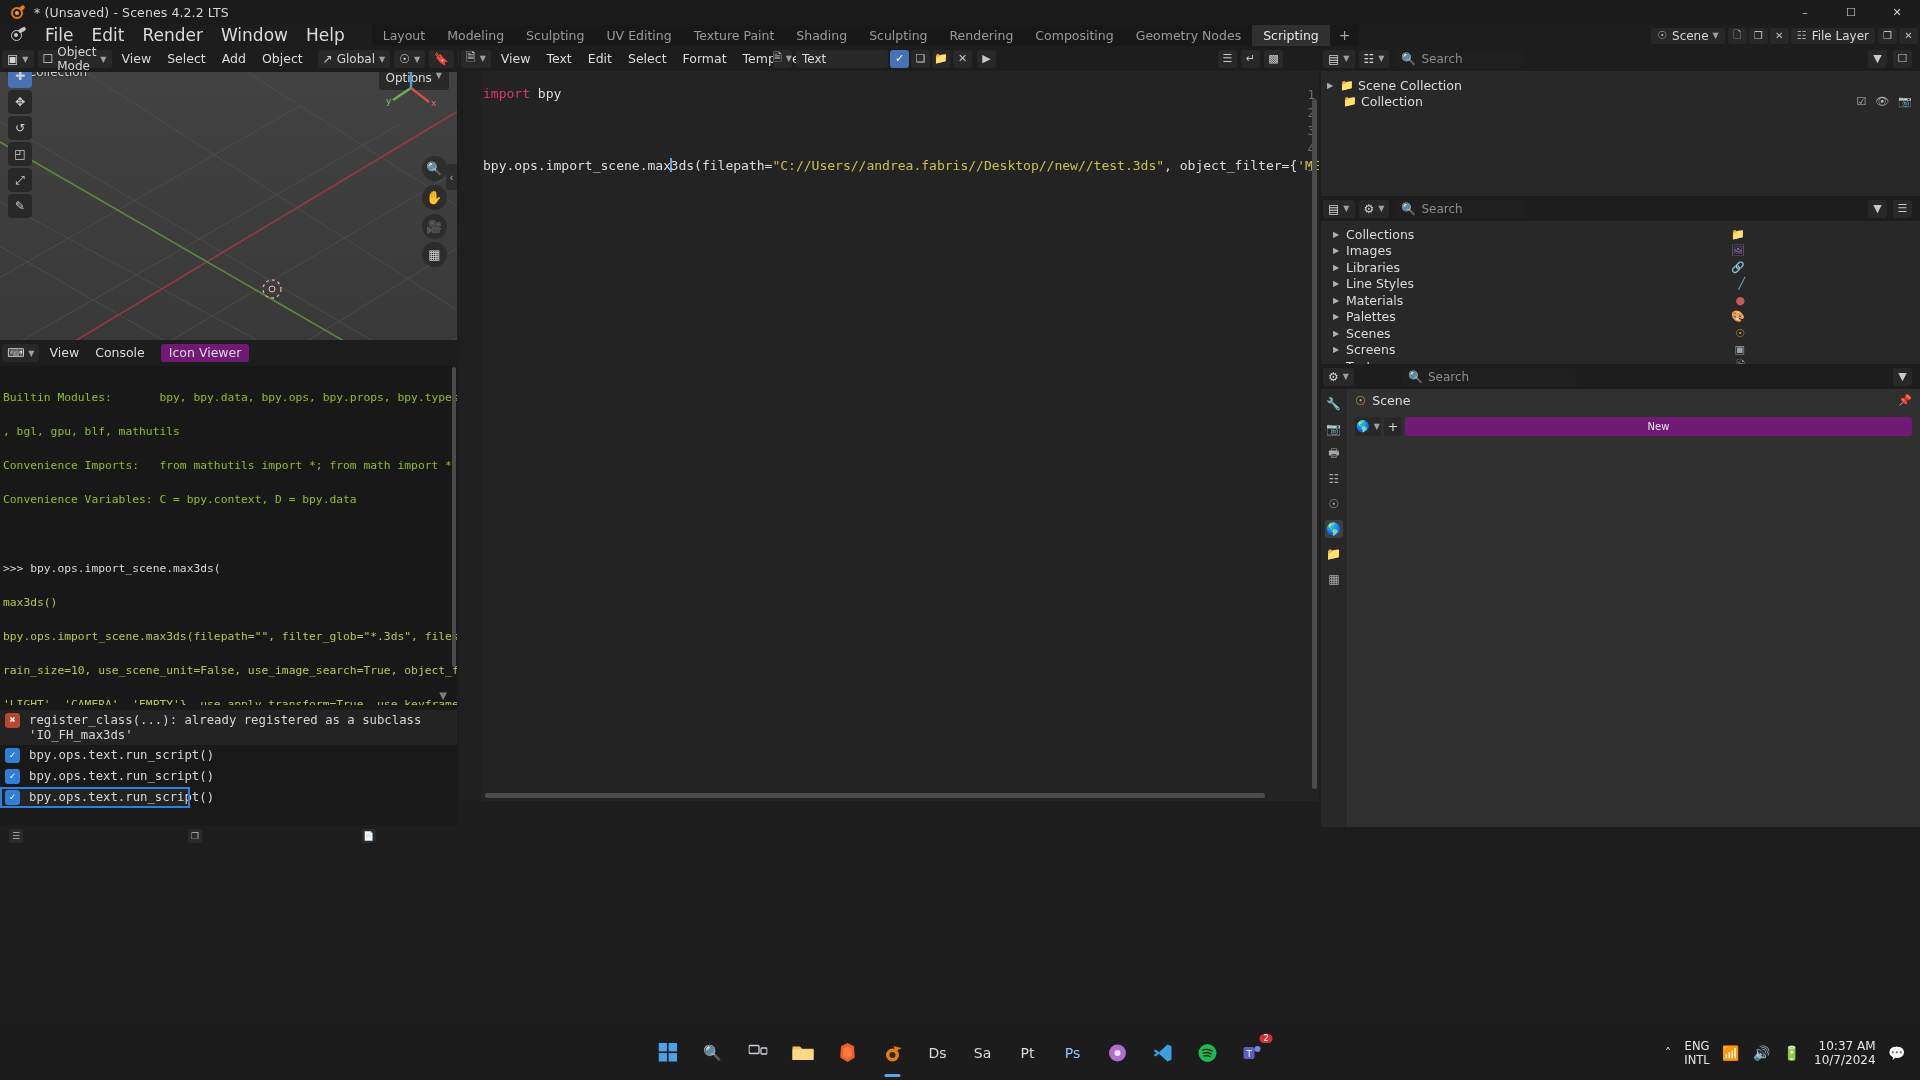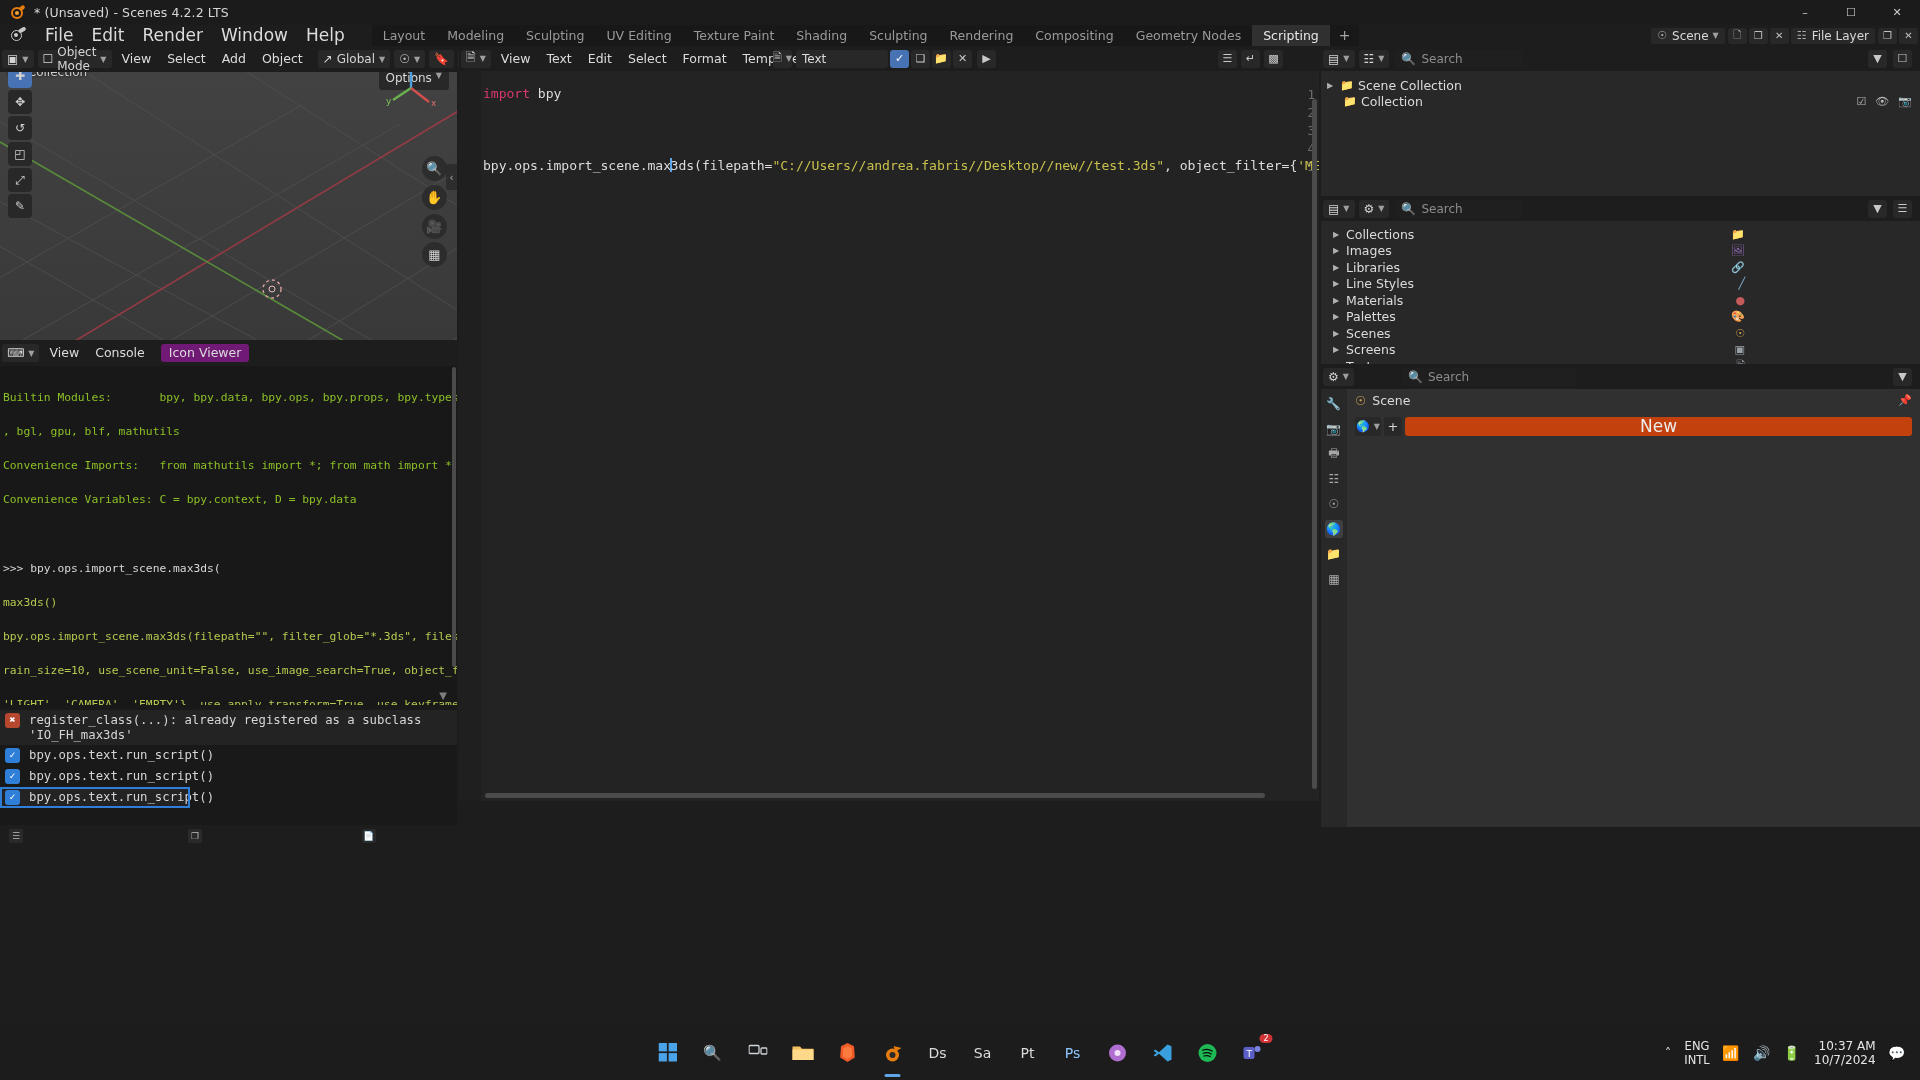--- a/index.html
+++ b/index.html
@@ -190,21 +190,21 @@
     position:absolute; left:0; top:25px; width:26px; height:438px; background:#282828;
     display:flex; flex-direction:column; align-items:center; padding-top:6px; gap:7px;
   }
   .ptab { width:18px; height:18px; display:flex; align-items:center; justify-content:center; font-size:12px; color:#a8a8a8; border-radius:3px; }
   .ptab.on { background:#3f3f3f; color:#f0f0f0; }
   .props-body { position:absolute; left:26px; top:25px; width:573px; height:438px; }
   .breadc { display:flex; align-items:center; height:22px; padding-left:8px; font-size:12.5px; color:#dcdcdc; }
   .newrow { display:flex; align-items:center; height:20px; margin:5px 8px 0 8px; gap:3px; }
   .dd-mini { width:26px; height:19px; background:#282828; border-radius:3px; display:flex; align-items:center; justify-content:center; color:#c7c7c7; font-size:11px; }
   .plus-btn { width:18px; height:19px; background:#282828; border-radius:3px; display:flex; align-items:center; justify-content:center; color:#d4d4d4; font-size:13px; }
-  .new-btn { flex:1; height:19px; background:#c2410c; border-radius:3px; display:flex; align-items:center; justify-content:center; color:#ececec; font-size:17px; }
+  .new-btn { flex:1; height:19px; background:#701a75; border-radius:3px; display:flex; align-items:center; justify-content:center; color:#ececec; font-size:10px; }
   .pin { position:absolute; right:8px; top:5px; color:#b5b5b5; font-size:11px; }
 
   
   .statusbar { position:absolute; left:0; top:827px; width:1920px; height:18px; background:#1d1d1d; }
   .status-right { position:absolute; right:10px; top:0; height:18px; line-height:18px; font-size:11.6px; color:#a8a8a8; }
 
   
   .taskbar { position:absolute; left:0; bottom:0; width:1920px; height:55px; background:#1c1c1c; }
   .tb-center { position:absolute; left:50%; transform:translateX(-50%); top:0; height:55px; display:flex; align-items:center; gap:11px; }
   .tbi { width:34px; height:34px; border-radius:6px; display:flex; align-items:center; justify-content:center; font-size:15px; position:relative; }

